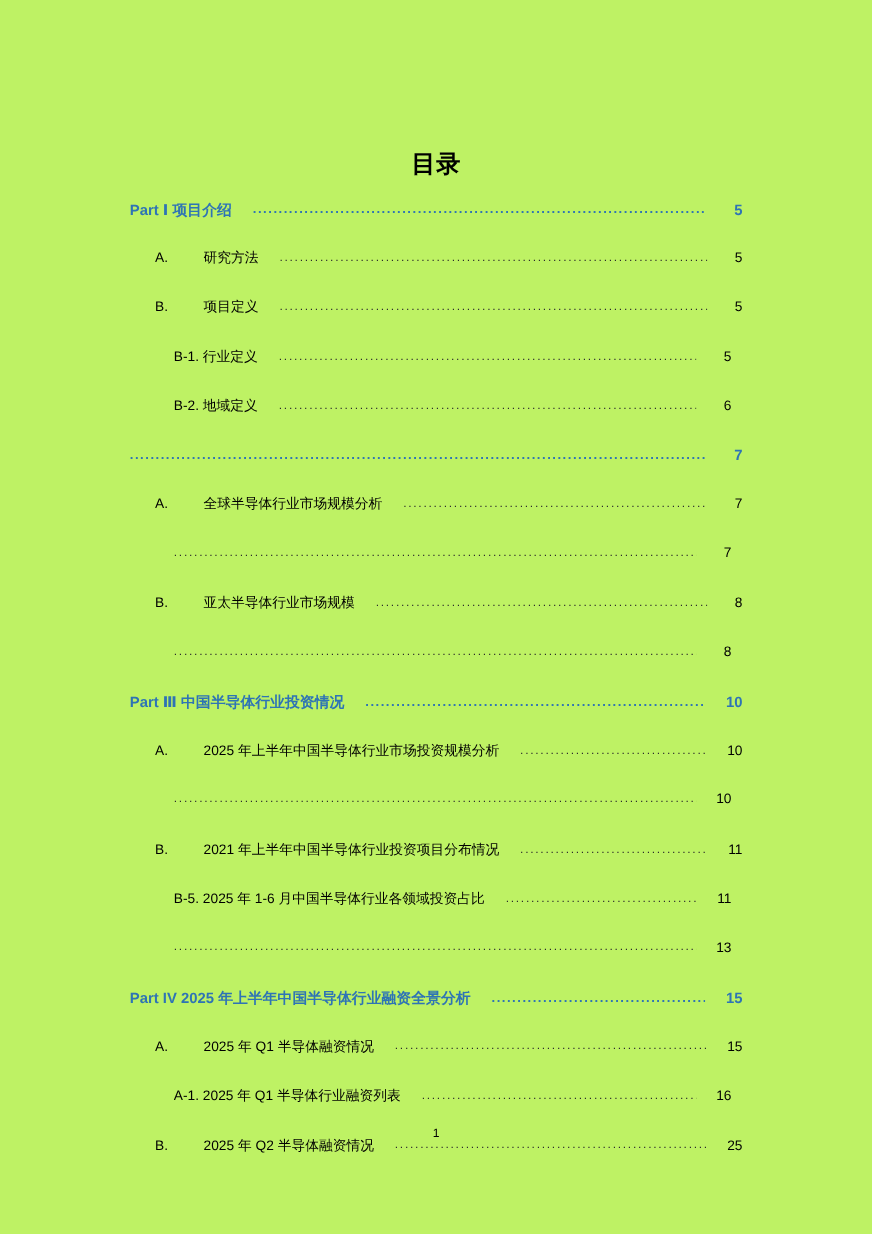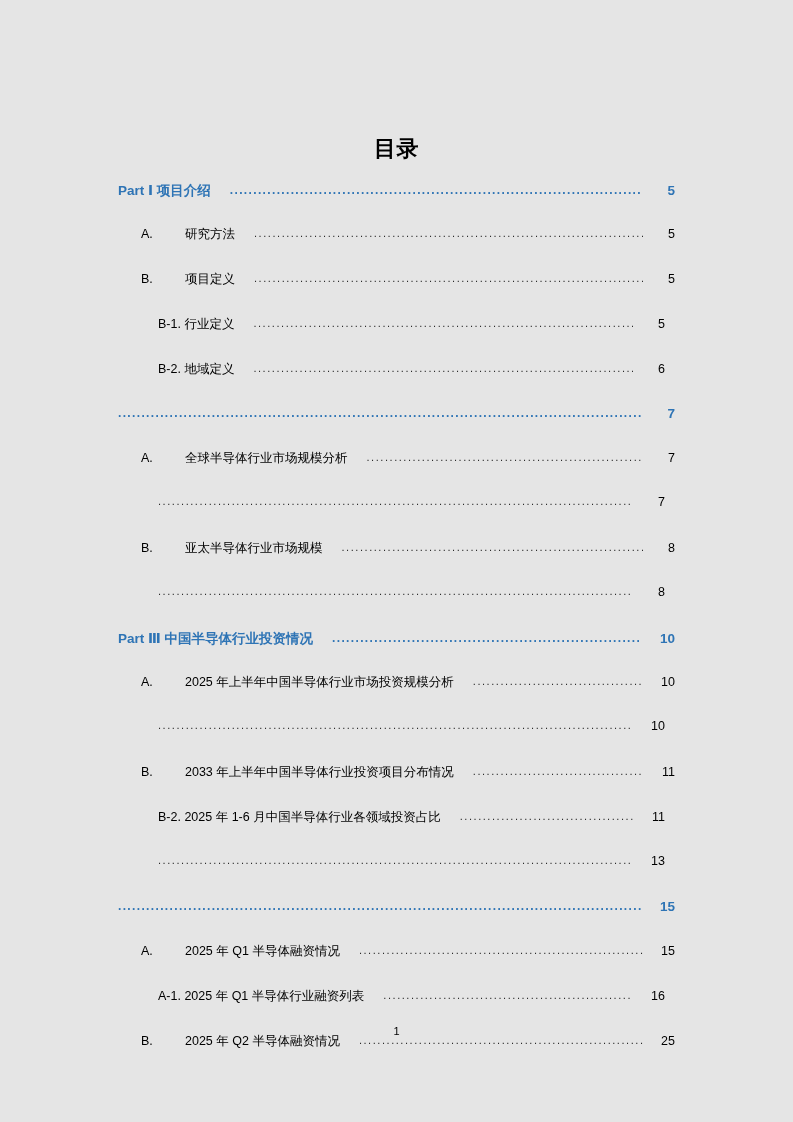--- a/index.html
+++ b/index.html
@@ -12,21 +12,21 @@
     height: 1122px;
     position: relative;
     font-family: "Liberation Sans", "DejaVu Sans", sans-serif;
     color: #000000;
     -webkit-font-smoothing: antialiased;
   }
 
   .page {
     position: absolute;
     inset: 0;
-    background: #e5e5e5;
+    background: #bef264;
     text-decoration: underline;
   }
 
   
   .doc-title {
     position: absolute;
     top: 136px;
     left: 0;
     width: 793px;
     text-align: center;
@@ -207,34 +207,35 @@
         <span class="label">2025 年上半年中国半导体行业市场投资规模分析</span>
         <span class="leader">..................................................................................................................................................</span>
         <span class="pageno">10</span>
       </div>
       <div class="toc-entry lvl3">
         <span class="leader">..................................................................................................................................................</span>
         <span class="pageno">10</span>
       </div>
       <div class="toc-entry lvl2">
         <span class="marker">B.</span>
-        <span class="label">2033 年上半年中国半导体行业投资项目分布情况</span>
+        <span class="label">2021 年上半年中国半导体行业投资项目分布情况</span>
         <span class="leader">..................................................................................................................................................</span>
         <span class="pageno">11</span>
       </div>
       <div class="toc-entry lvl3">
-        <span class="label">B-2. 2025 年 1-6 月中国半导体行业各领域投资占比</span>
+        <span class="label">B-5. 2025 年 1-6 月中国半导体行业各领域投资占比</span>
         <span class="leader">..................................................................................................................................................</span>
         <span class="pageno">11</span>
       </div>
       <div class="toc-entry lvl3">
         <span class="leader">..................................................................................................................................................</span>
         <span class="pageno">13</span>
       </div>
       <div class="toc-entry lvl1">
+        <span class="label">Part IV 2025 年上半年中国半导体行业融资全景分析</span>
         <span class="leader">..................................................................................................................................................</span>
         <span class="pageno">15</span>
       </div>
       <div class="toc-entry lvl2 gap-top">
         <span class="marker">A.</span>
         <span class="label">2025 年 Q1  半导体融资情况</span>
         <span class="leader">..................................................................................................................................................</span>
         <span class="pageno">15</span>
       </div>
       <div class="toc-entry lvl3">

